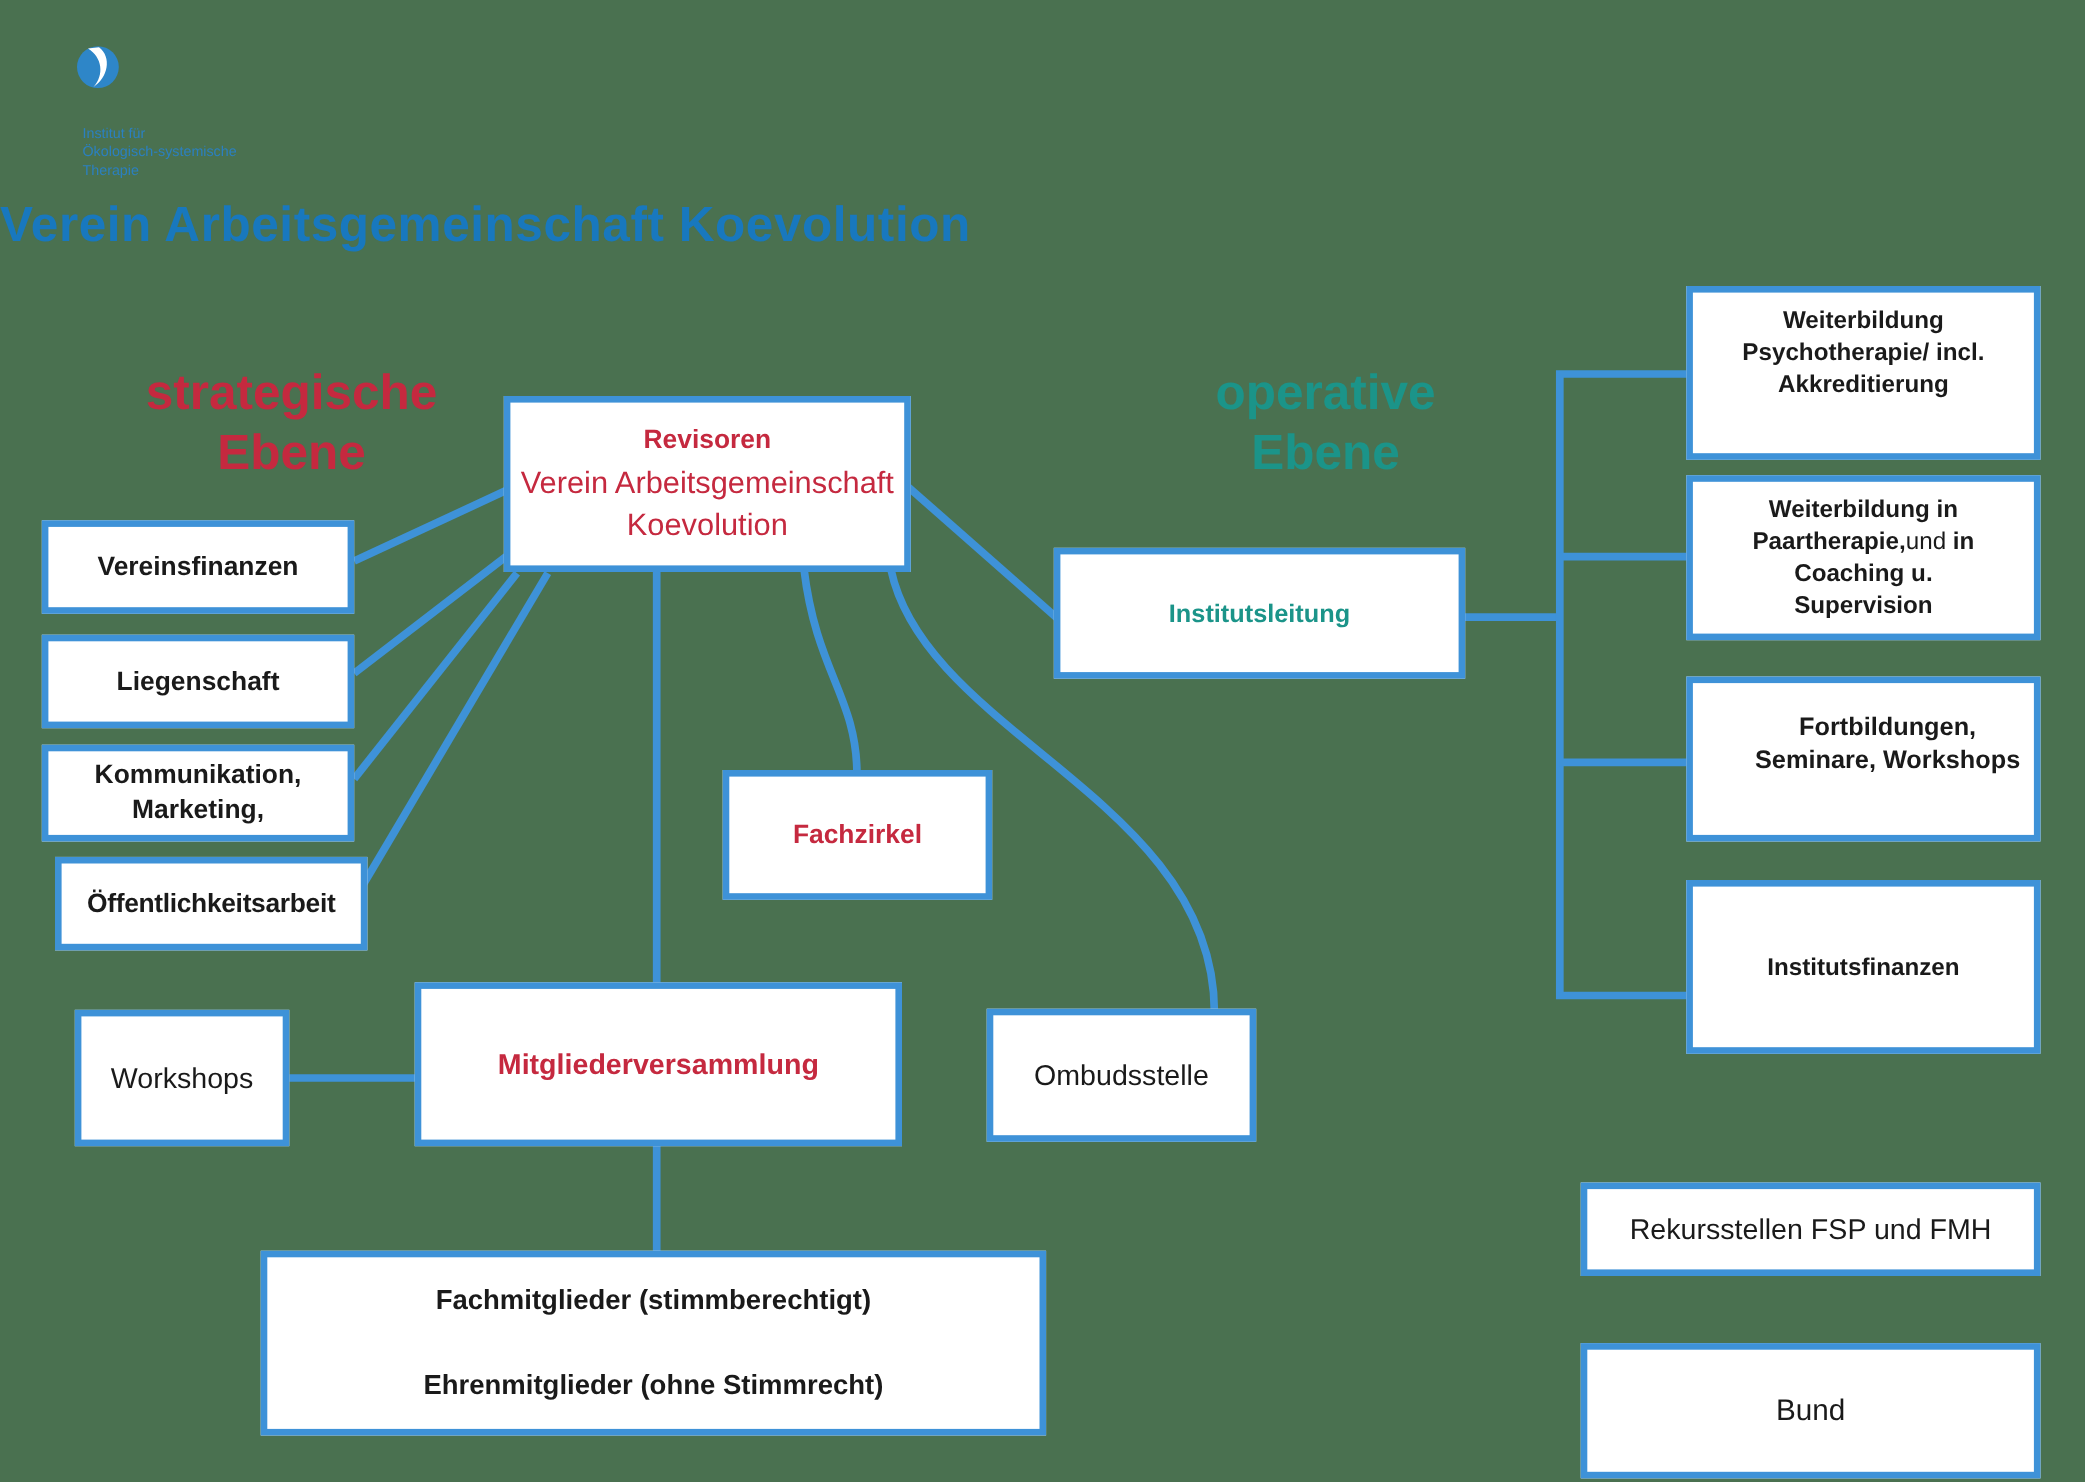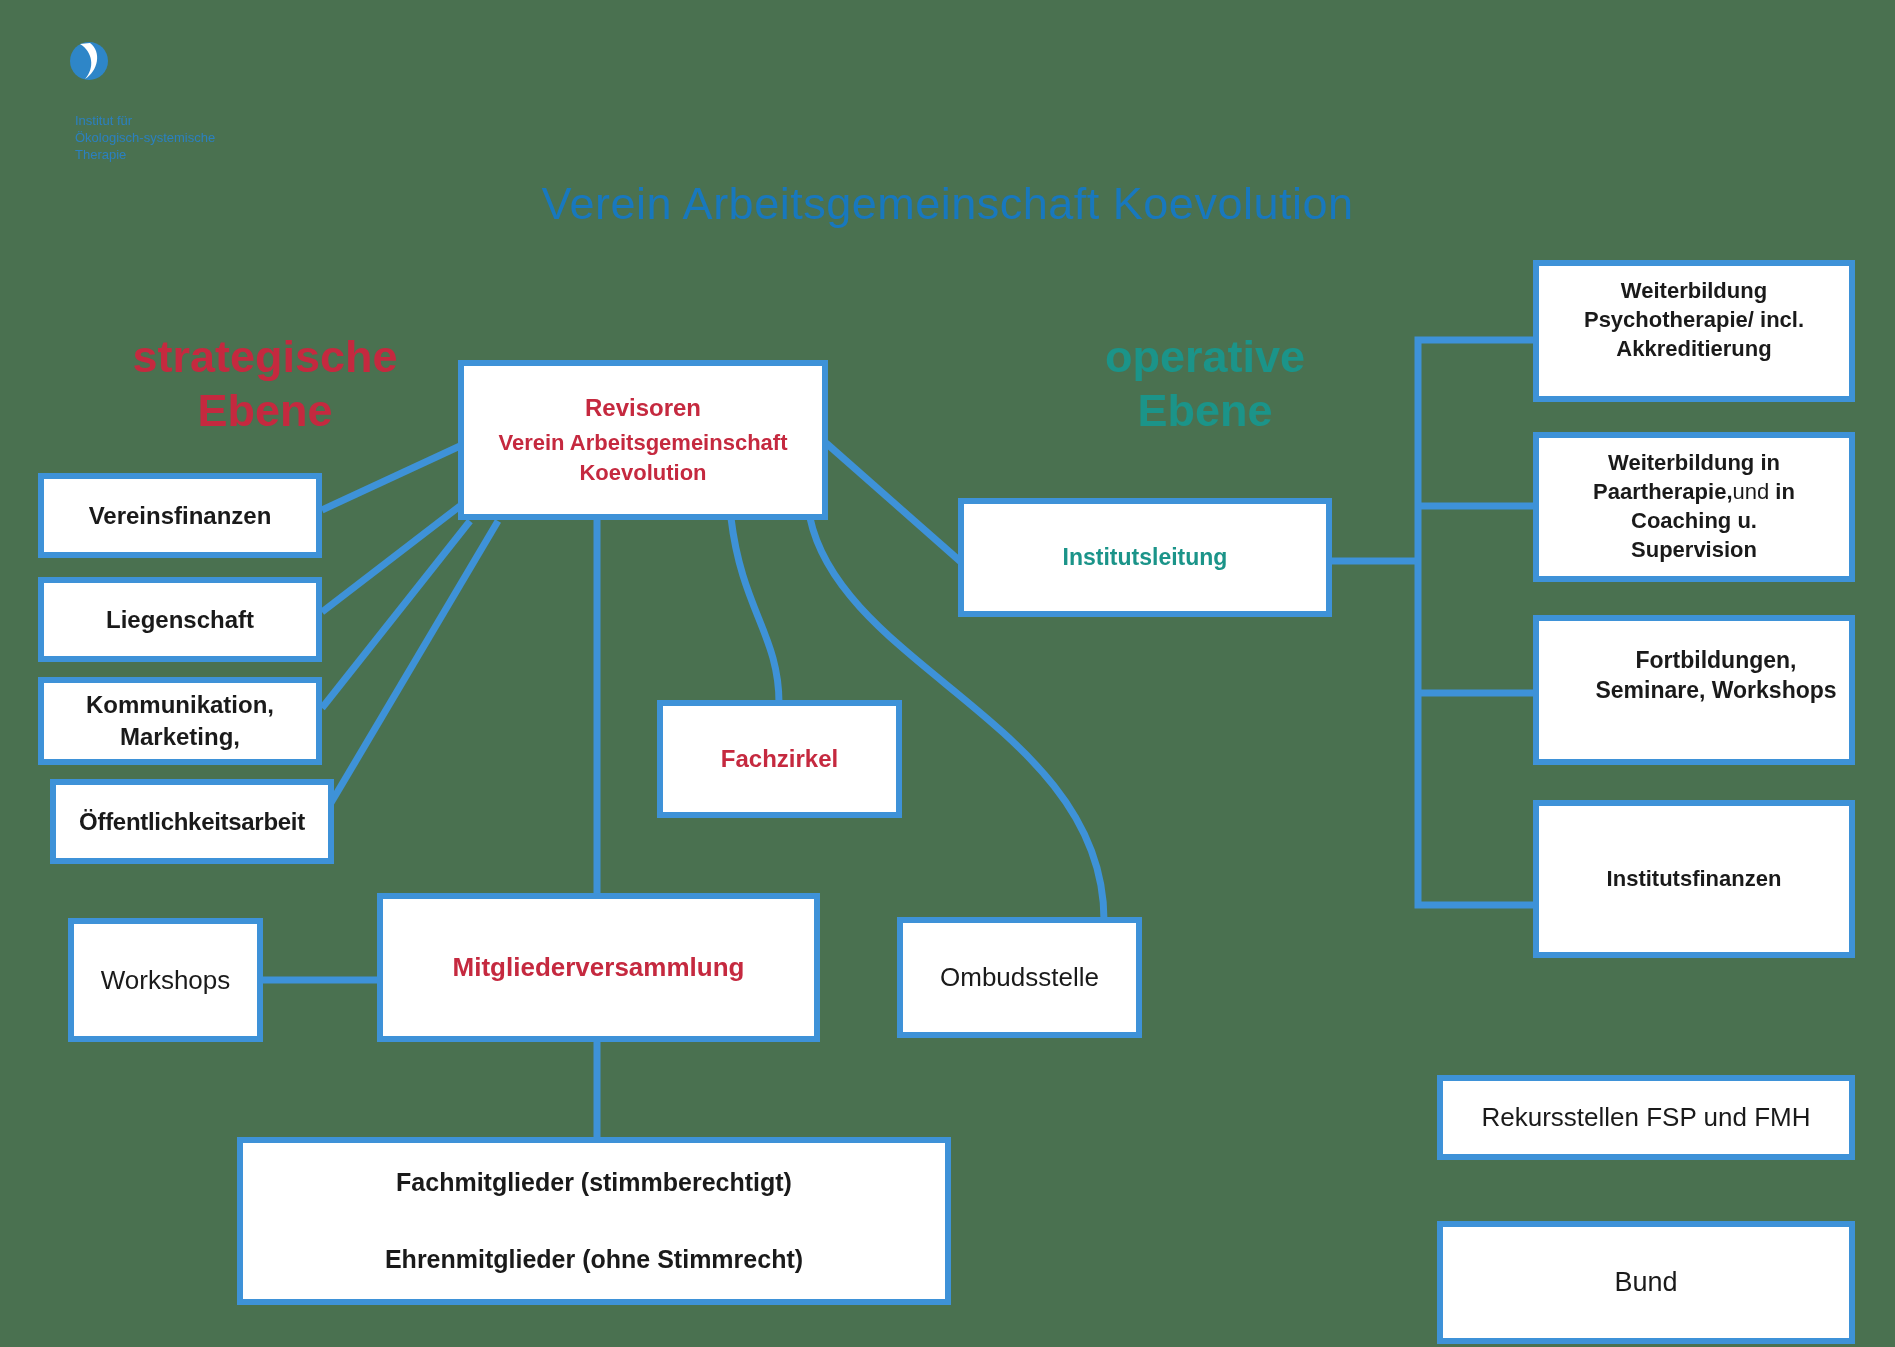--- a/index.html
+++ b/index.html
@@ -37,30 +37,30 @@
   .fs23{font-size:23px;}
   .fs24{font-size:24px;}
   .fs25{font-size:25px;gap:44px;}
   .fs26{font-size:26px;}
   .fs27{font-size:27px;}
   .section-label{
     position:absolute;width:360px;text-align:center;
     font-size:45px;font-weight:bold;line-height:1.2;
   }
   #page-title{
-    position:absolute;left:0;top:178px;width:1895px;text-align:center;
-    font-size:45px;font-weight:normal;color:var(--title-blue);letter-spacing:.5px;
+    position:absolute;left:0;top:178px;width:1895px;text-align:left;
+    font-size:45px;font-weight:bold;color:var(--title-blue);letter-spacing:.5px;
   }
   #logo{position:absolute;left:66px;top:38px;}
   #logo-text{
     position:absolute;left:75px;top:92px;
     font-size:13px;line-height:17px;color:var(--logo-text-blue);font-weight:normal;margin-top:20px;
   }
   .vorstand-title{font-size:24px;font-weight:bold;margin-bottom:4px;}
-  .vorstand-sub{font-size:22px;font-weight:bold;line-height:1.35;}
+  .vorstand-sub{font-size:28px;font-weight:normal;line-height:1.35;}
   .tight{letter-spacing:-0.3px;}
 </style>
 </head>
 <body>
 
 <div id="canvas">
 
   <svg id="connectors" viewBox="0 0 1895 1347">
     <path d="M322,510 L460,446"></path>
     <path d="M322,612 L460,506"></path>
@@ -123,21 +123,21 @@
   </div>
 
   <div class="box fs24" style="left:657px;top:700px;width:245px;height:118px;">
     <div class="red">Fachzirkel</div>
   </div>
 
   <div class="box fs23" style="left:958px;top:498px;width:374px;height:119px;">
     <div class="teal">Institutsleitung</div>
   </div>
 
-  <div class="box top-align fs22" style="left:1533px;top:260px;width:322px;height:142px;">
+  <div class="box top-align fs22" style="left:1533px;top:260px;width:322px;height:158px;">
     <div>Weiterbildung</div>
     <div>Psychotherapie/ incl.</div>
     <div>Akkreditierung</div>
   </div>
 
   <div class="box top-align fs22" style="left:1533px;top:432px;width:322px;height:150px;">
     <div>Weiterbildung in</div>
     <div>
       <span>Paartherapie,</span><span class="regular">und</span><span> in</span>
     </div>

